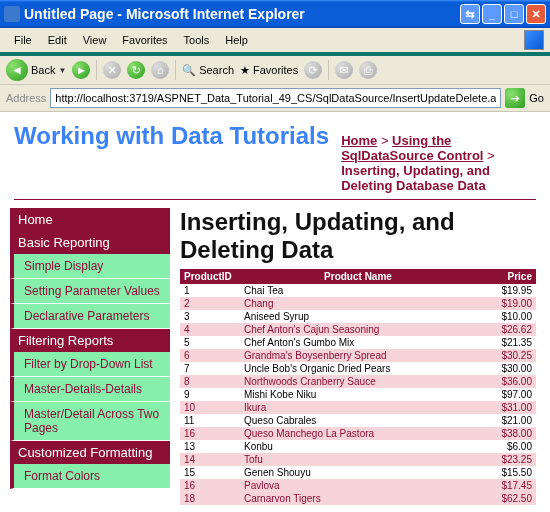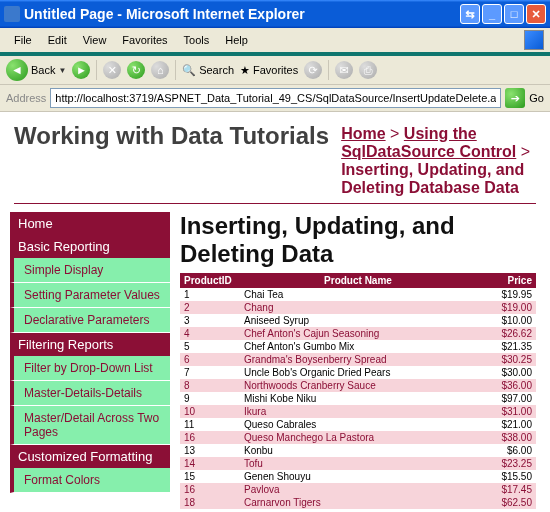--- a/index.html
+++ b/index.html
@@ -21,22 +21,22 @@
 .toolbar .sm { width: 18px; height: 18px; font-size: 11px; }
 .toolbar .txt { font-size: 11px; }
 .toolbar .sep { width: 1px; height: 20px; background: #cac6b7; }
 .addrbar { display: flex; align-items: center; padding: 3px 6px; gap: 4px; background: #ece9d8; border-bottom: 1px solid #cac6b7; }
 .addrbar .lbl { color: #888; font-size: 11px; }
 .addrbar input { flex: 1; border: 1px solid #7f9db9; padding: 2px 4px; font-size: 11px; height: 20px; }
 .addrbar .gobtn { width: 20px; height: 20px; background: radial-gradient(circle at 30% 30%, #8ae26f, #2a9a1c); border-radius: 3px; display: flex; align-items: center; justify-content: center; color: #fff; }
 .content { background: #fff; height: 408px; overflow: hidden; position: relative; }
 .page { padding: 10px 14px; }
 .header-area { display: flex; align-items: flex-start; gap: 12px; }
-.main-title { font-family: "Trebuchet MS", sans-serif; font-size: 24px; font-weight: bold; color: #404040; flex-shrink: 0; }
-.breadcrumb { font-size: 16px; color: #8b0f36; margin-top: 3px; }
+.main-title { font-family: "Trebuchet MS", sans-serif; font-size: 24px; font-weight: bold; color: #3b82f6; flex-shrink: 0; }
+.breadcrumb { font-size: 13px; color: #8b0f36; margin-top: 11px; }
 .breadcrumb a { color: #8b0f36; font-weight: bold; text-decoration: underline; }
 .breadcrumb .cur { color: #8b0f36; font-weight: bold; }
 hr.hdrline { border: none; border-top: 1px solid #8b0f36; margin: 6px 0 8px 0; }
 .layout { display: flex; gap: 10px; }
 .sidebar { width: 160px; margin-left: -4px; }
 .side-head { background: #8b0f36; color: #fff; padding: 4px 8px; font-family: "Trebuchet MS", sans-serif; font-size: 13px; }
 .side-item { background: #86efac; color: #8b0f36; padding: 5px 10px; border-bottom: 1px solid #fff; border-left: 4px solid #8b0f36; font-size: 12px; cursor: pointer; }
 .main { flex: 1; }
 .section-title { font-family: "Trebuchet MS", sans-serif; font-size: 24px; font-weight: bold; color: #111; margin-bottom: 5px; }
 table.data { width: 100%; border-collapse: collapse; font-size: 10px; }

